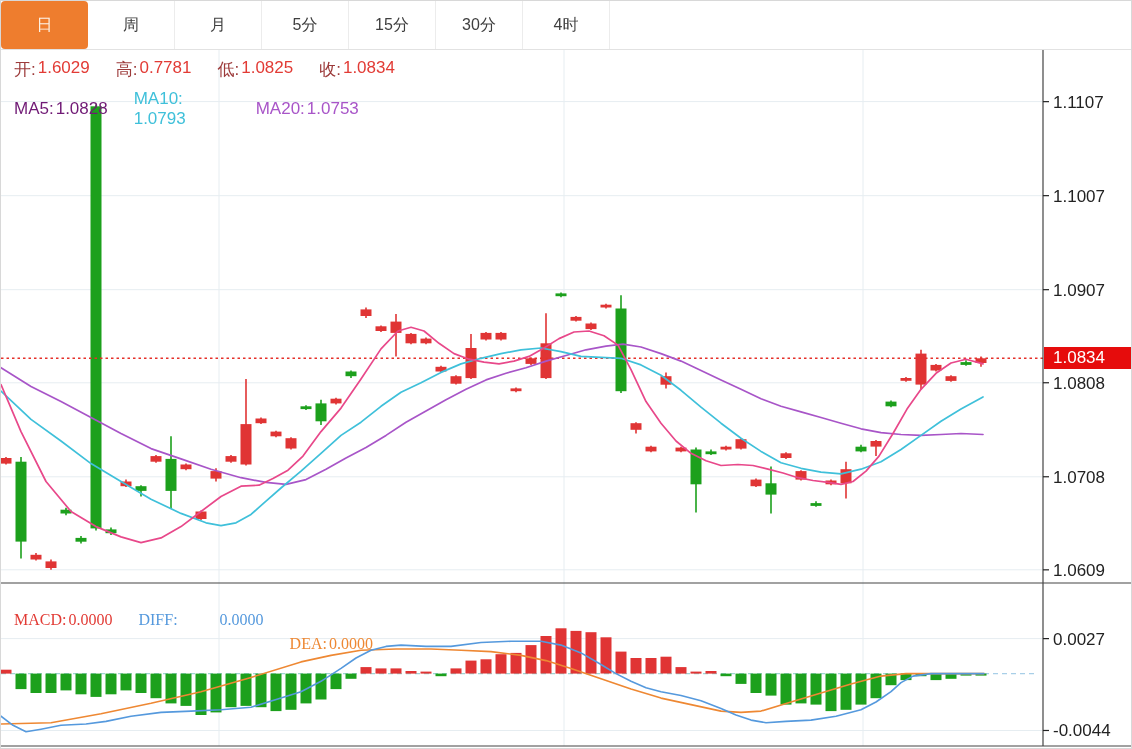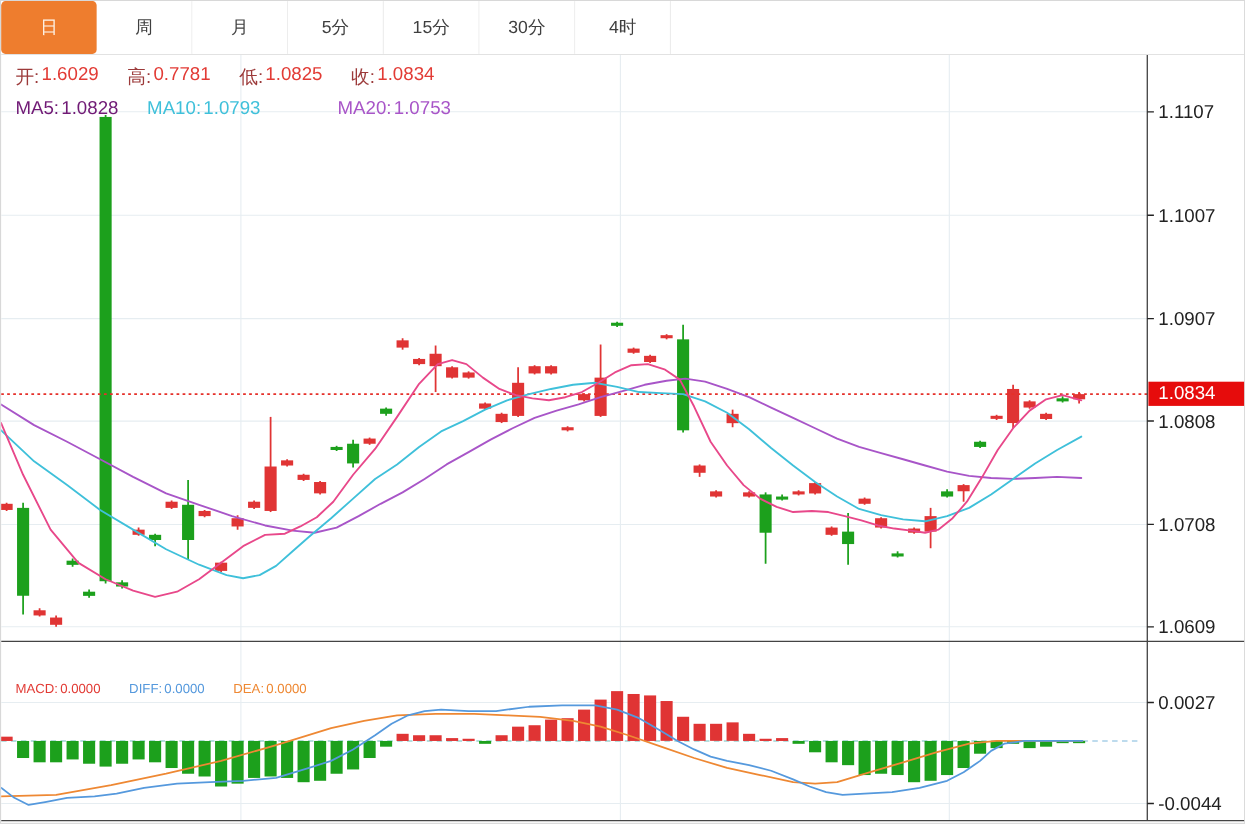--- a/index.html
+++ b/index.html
@@ -12,22 +12,22 @@
        font-size:16px;color:#3f3f3f;border-right:1px solid #ececec;cursor:pointer;background:#fff;}
   .tab.selected{background:#EE7D2E;color:#FDF3E7;border-radius:4px;border-right:none;}
   .tab-filler{flex:1;background:#fff;}
   #plot{position:absolute;left:0;top:0;z-index:1;}
   .overlay{position:absolute;z-index:4;pointer-events:none;white-space:nowrap;}
   .legend{display:flex;align-items:center;font-size:17px;}
   .legend .grp{margin-right:26px;display:flex;}
   .legend .lab{margin-right:2px;}
   .lg-ohlc .lab{color:#9C3A3A;}
   .lg-ohlc .val{color:#E23B35;}
-  .c-ma5{color:#701a75;} .c-ma10{color:#3FC0DA;} .c-ma20{color:#A855C8;margin-left:44px;}
-  .c-macd{color:#E23B35;} .c-diff{color:#5599DD;} .c-dea{color:#EE8833;}
+  .c-ma5{color:#701a75;} .c-ma10{color:#3FC0DA;flex-direction:column;} .c-ma20{color:#A855C8;margin-left:44px;}
+  .c-macd{color:#E23B35;} .c-diff{color:#5599DD;gap:40px;} .c-dea{color:#EE8833;margin-top:48px;}
   #badge{position:absolute;z-index:4;background:#E60C0C;color:#fff;font-size:17px;
          display:flex;align-items:center;padding-left:9px;box-sizing:border-box;pointer-events:none;}
 </style>
 </head>
 <body>
 
 <div class="tabbar">
   <div class="tab selected">日</div>
   <div class="tab">周</div>
   <div class="tab">月</div>
@@ -314,21 +314,21 @@
   <span class="grp c-ma10">
       <span class="lab">MA10:</span>
       <span class="val">1.0793</span>
     </span>
   <span class="grp c-ma20">
       <span class="lab">MA20:</span>
       <span class="val">1.0753</span>
     </span>
 </div>
 
-<div class="overlay legend" style="left:13px;top:618px;font-size:12px;">
+<div class="overlay legend" style="left:13px;top:586px;font-size:16px;font-family:Liberation Serif, serif;">
   <span class="grp c-macd">
       <span class="lab">MACD:</span>
       <span class="val">0.0000</span>
     </span>
   <span class="grp c-diff">
       <span class="lab">DIFF:</span>
       <span class="val">0.0000</span>
     </span>
   <span class="grp c-dea">
       <span class="lab">DEA:</span>

